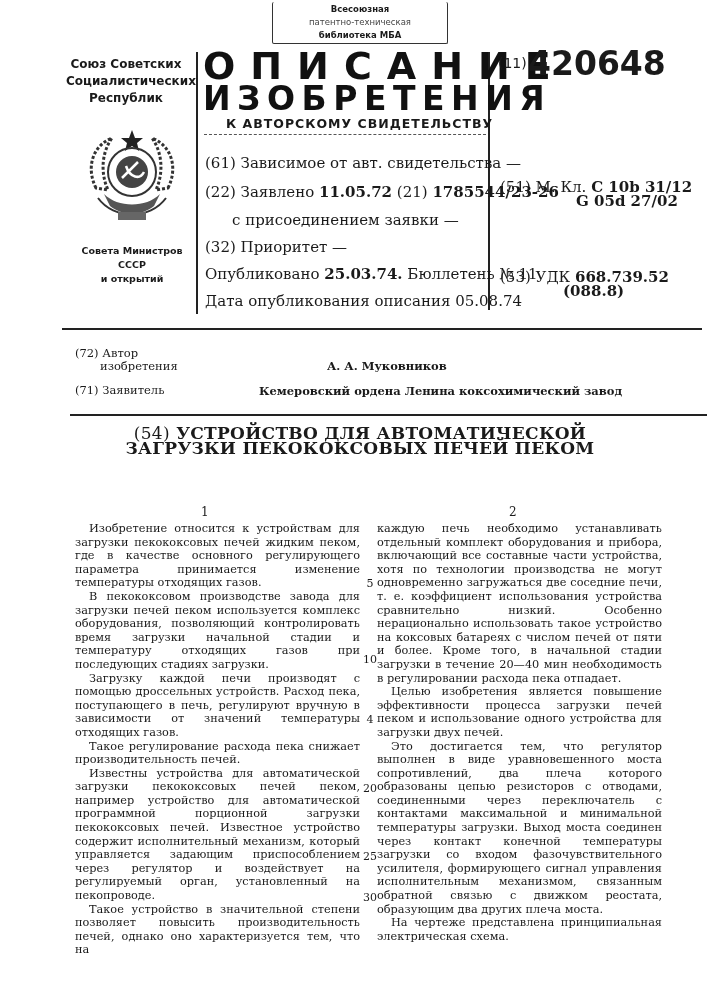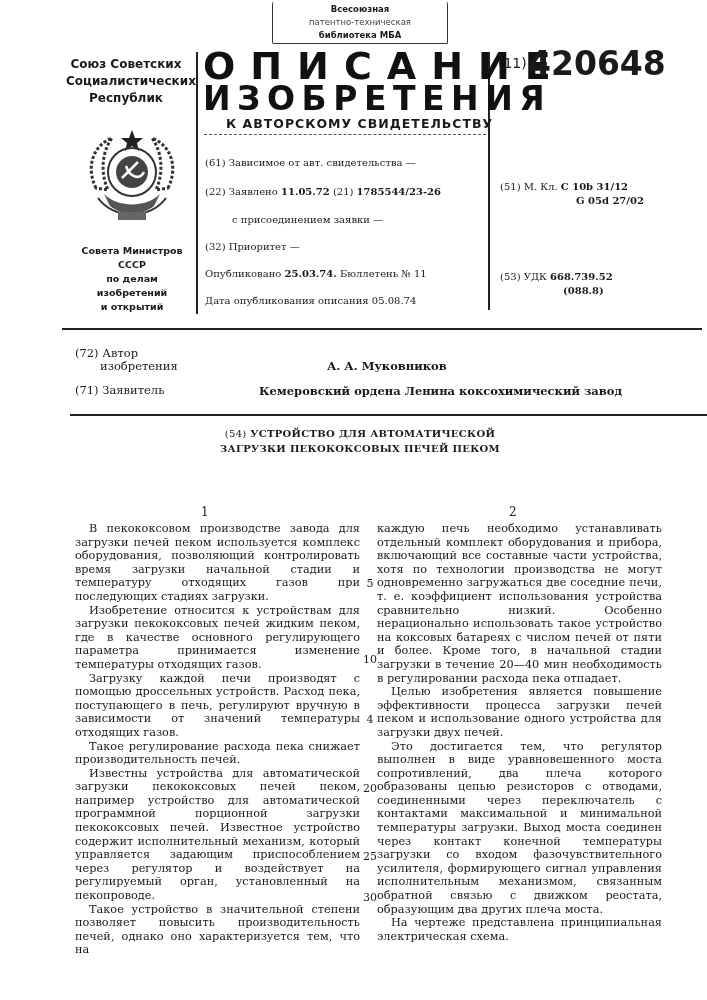--- a/index.html
+++ b/index.html
@@ -42,31 +42,31 @@
   .subtitle {
     left: 226px; top: 116px; font-family: "DejaVu Sans", sans-serif;
     font-weight: bold; font-size: 12.5px; letter-spacing: 1px;
   }
   .dash-rule { left: 204px; top: 134px; width: 282px; border-top: 1px dashed #555; }
 
   .patno-label { left: 498px; top: 55px; font-size: 14px; font-family: "DejaVu Sans", sans-serif; }
   .patno { left: 528px; top: 44px; font-family: "DejaVu Sans", sans-serif; font-weight: bold; font-size: 33px; }
 
   
-  .bib { font-size: 10px; line-height: 14px; white-space: nowrap; }
+  .bib { font-size: 15px; line-height: 14px; white-space: nowrap; }
   .bib b { font-weight: bold; }
 
   .hrule { background: #222; height: 1.5px; }
 
   .meta-label { font-size: 11.5px; line-height: 13px; }
   .meta-val { font-size: 11.5px; font-weight: bold; }
 
   .inv-title {
     left: 120px; width: 480px; top: 426px; text-align: center;
-    font-size: 10px; font-weight: bold; line-height: 15px; letter-spacing: 0.3px;
+    font-size: 17px; font-weight: bold; line-height: 15px; letter-spacing: 0.3px;
   }
   .inv-title .num { font-weight: normal; }
 
   .colnum { font-size: 12px; }
 
   .col {
     width: 285px; font-size: 11.3px; line-height: 13.6px;
     text-align: justify;
   }
   .col p { margin: 0; text-indent: 14px; }
@@ -98,21 +98,20 @@
     <circle cx="54" cy="44" r="16" fill="#444"></circle>
     <path d="M44,50 L60,34 M48,38 C52,50 62,52 66,44" stroke="#fff" stroke-width="2.5" fill="none"></path>
     <path d="M26,66 C40,80 68,80 82,66 L76,78 C64,88 44,88 32,78 Z" fill="#555"></path>
     <path d="M20,70 C36,92 72,92 88,70" stroke="#333" stroke-width="2" fill="none"></path>
     <rect x="40" y="84" width="28" height="8" fill="#666"></rect>
   </svg>
 </div>
 
 <div class="abs committee">
   <div>Совета Министров СССР</div>
-  <div>по делам изобретений</div>
   <div>и открытий</div>
 </div>
 
 <div class="abs vrule" style="left:196px; top:52px; height:262px;"></div>
 <div class="abs vrule" style="left:488px; top:52px; height:258px;"></div>
 
 <div class="abs title1">ОПИСАНИЕ</div>
 <div class="abs title2">ИЗОБРЕТЕНИЯ</div>
 <div class="abs subtitle">К АВТОРСКОМУ СВИДЕТЕЛЬСТВУ</div>
 <div class="abs dash-rule"></div>
@@ -170,22 +169,22 @@
 
 <div class="abs inv-title">
   <div><span class="num">(54)</span> <span>УСТРОЙСТВО ДЛЯ АВТОМАТИЧЕСКОЙ</span></div>
   <div>ЗАГРУЗКИ ПЕКОКОКСОВЫХ ПЕЧЕЙ ПЕКОМ</div>
 </div>
 
 <div class="abs colnum" style="left:201px; top:505px;">1</div>
 <div class="abs colnum" style="left:509px; top:505px;">2</div>
 
 <div class="abs col" style="left:75px; top:522px;">
+  <p>Изобретение относится к устройствам для загрузки пекококсовых печей жидким пеком, где в качестве основного регулирующего параметра принимается изменение температуры отходящих газов.</p>
   <p>В пекококсовом производстве завода для загрузки печей пеком используется комплекс оборудования, позволяющий контролировать время загрузки начальной стадии и температуру отходящих газов при последующих стадиях загрузки.</p>
-  <p>Изобретение относится к устройствам для загрузки пекококсовых печей жидким пеком, где в качестве основного регулирующего параметра принимается изменение температуры отходящих газов.</p>
   <p>Загрузку каждой печи производят с помощью дроссельных устройств. Расход пека, поступающего в печь, регулируют вручную в зависимости от значений температуры отходящих газов.</p>
   <p>Такое регулирование расхода пека снижает производительность печей.</p>
   <p>Известны устройства для автоматической загрузки пекококсовых печей пеком, например устройство для автоматической программной порционной загрузки пекококсовых печей. Известное устройство содержит исполнительный механизм, который управляется задающим приспособлением через регулятор и воздействует на регулируемый орган, установленный на пекопроводе.</p>
   <p>Такое устройство в значительной степени позволяет повысить производительность печей, однако оно характеризуется тем, что на</p>
 </div>
 
 <div class="abs ln" style="left:361px; top:577px;">5</div>
 <div class="abs ln" style="left:361px; top:653px;">10</div>
 <div class="abs ln" style="left:361px; top:713px;">4</div>
 <div class="abs ln" style="left:361px; top:782px;">20</div>

